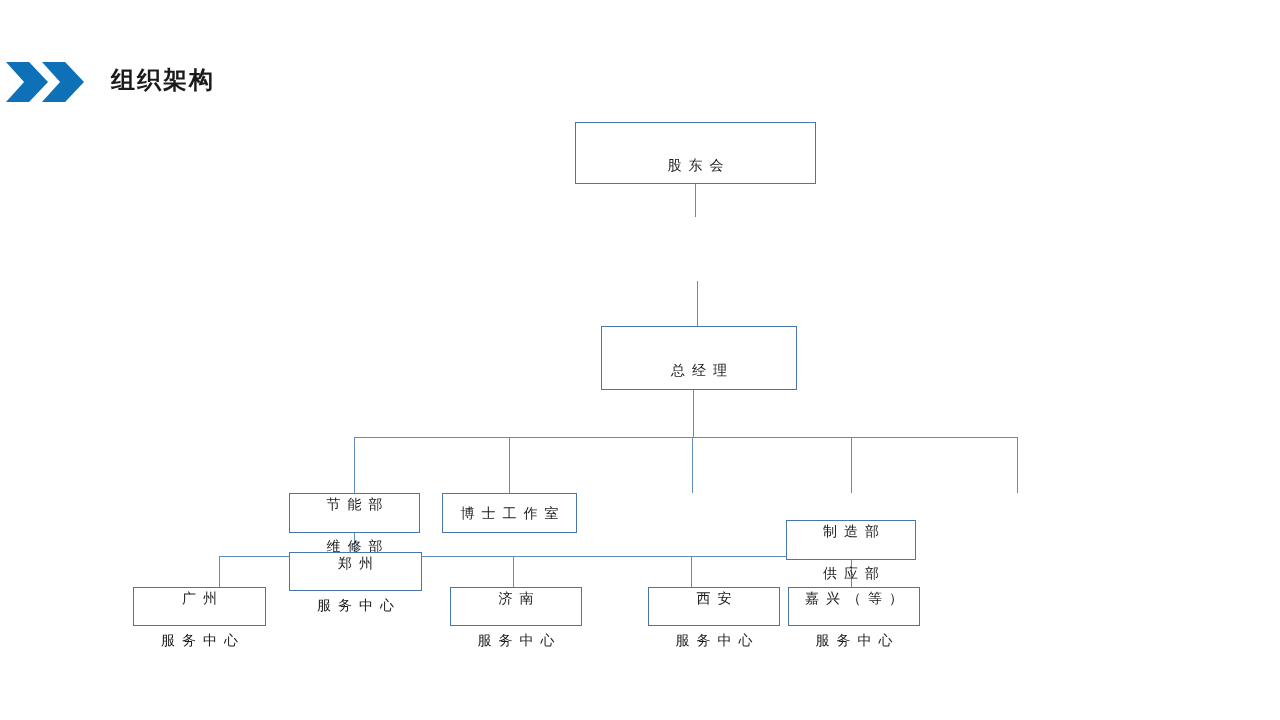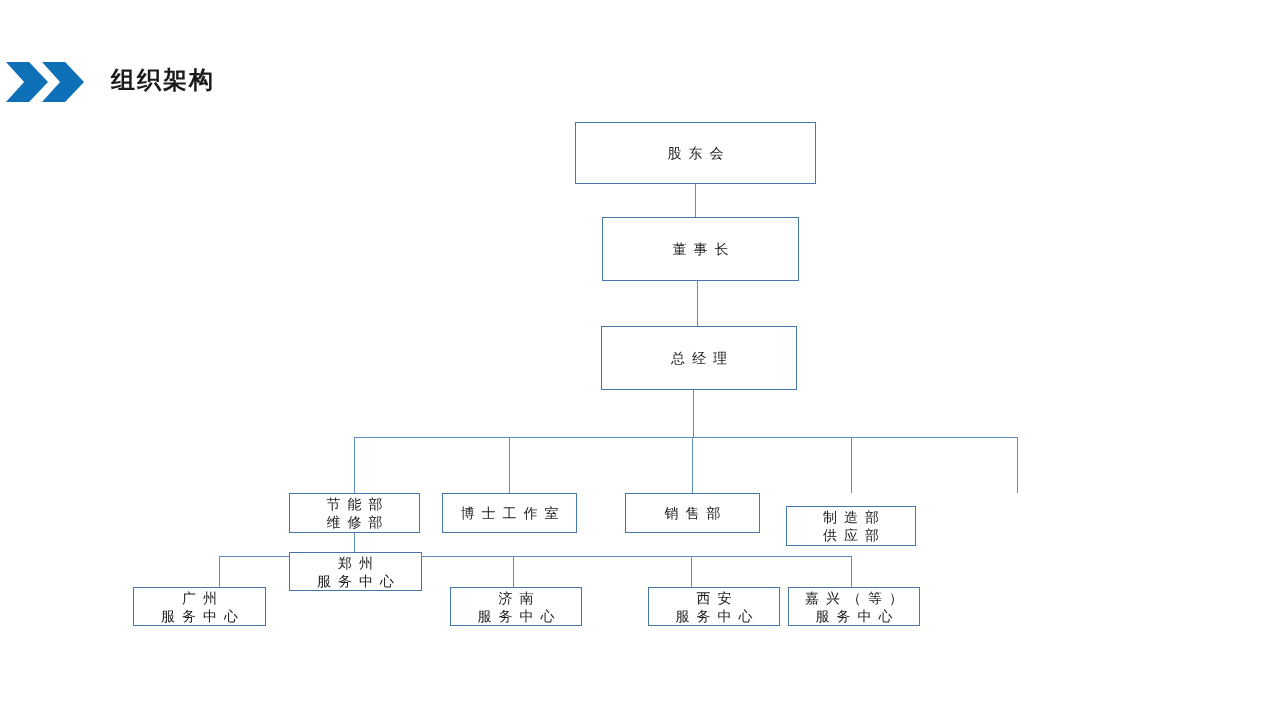--- a/index.html
+++ b/index.html
@@ -12,21 +12,21 @@
         clip-path:polygon(0 0,55% 0,100% 50%,55% 100%,0 100%,43% 50%);}
   .chev+.chev{margin-left:-6px;}
   .page-title{position:absolute;left:111px;top:64px;font-size:24px;font-weight:700;
               color:var(--text);letter-spacing:2px;white-space:nowrap;}
 
   
   .box{position:absolute;box-sizing:border-box;border:1px solid var(--box-border);
        background:#fff;display:flex;flex-direction:column;justify-content:center;
        align-items:center;text-align:center;color:var(--text);font-size:14px;
        letter-spacing:7px;}
-  .box .line{padding-left:7px;line-height:18px;white-space:nowrap;}
+  .box .line{padding-left:7px;line-height:18px;white-space:nowrap;margin-top:24px;}
   .lv1 .line,.lv2 .line,.lv3 .line{line-height:20px;}
 
   
   .connector{position:absolute;background:var(--connector);}
 </style>
 </head>
 <body>
 
 <div class="slide">
 
@@ -49,54 +49,47 @@
   <div class="connector" style="left:219px;top:556px;width:632px;height:1px;"></div>
   <div class="connector" style="left:219px;top:556px;width:1px;height:31px;"></div>
   <div class="connector" style="left:513px;top:556px;width:1px;height:31px;"></div>
   <div class="connector" style="left:691px;top:556px;width:1px;height:31px;"></div>
   <div class="connector" style="left:851px;top:556px;width:1px;height:31px;"></div>
 
   <div class="box lv1" style="left:575px;top:122px;width:241px;height:62px;">
     <div class="line">股东会</div>
   </div>
 
-  <div class="box lv2" style="left:602px;top:217px;width:197px;height:64px;">
-    <div class="line">董事长</div>
-  </div>
 
   <div class="box lv3" style="left:601px;top:326px;width:196px;height:64px;text-align:center;">
     <div class="line">总经理</div>
   </div>
 
   <div class="box" style="left:442px;top:493px;width:135px;height:40px;">
     <div class="line">博士工作室</div>
     <div class="line"></div>
   </div>
   <div class="box" style="left:289px;top:493px;width:131px;height:40px;">
     <div class="line">节能部</div>
     <div class="line">维修部</div>
   </div>
-  <div class="box" style="left:625px;top:493px;width:135px;height:40px;">
-    <div class="line">销售部</div>
-    <div class="line"></div>
-  </div>
-  <div class="box" style="left:786px;top:506px;width:130px;height:40px;">
+  <div class="box" style="left:786px;top:520px;width:130px;height:40px;">
     <div class="line">制造部</div>
     <div class="line">供应部</div>
   </div>
 
   <div class="box" style="left:133px;top:587px;width:133px;height:39px;">
     <div class="line">广州</div>
     <div class="line">服务中心</div>
   </div>
   <div class="box" style="left:289px;top:552px;width:133px;height:39px;">
     <div class="line">郑州</div>
     <div class="line">服务中心</div>
   </div>
-  <div class="box" style="left:450px;top:587px;width:132px;height:39px;justify-content:flex-end;">
+  <div class="box" style="left:450px;top:587px;width:132px;height:39px;">
     <div class="line">济南</div>
     <div class="line">服务中心</div>
   </div>
   <div class="box" style="left:648px;top:587px;width:132px;height:39px;">
     <div class="line">西安</div>
     <div class="line">服务中心</div>
   </div>
   <div class="box" style="left:788px;top:587px;width:132px;height:39px;">
     <div class="line">嘉兴（等）</div>
     <div class="line">服务中心</div>

